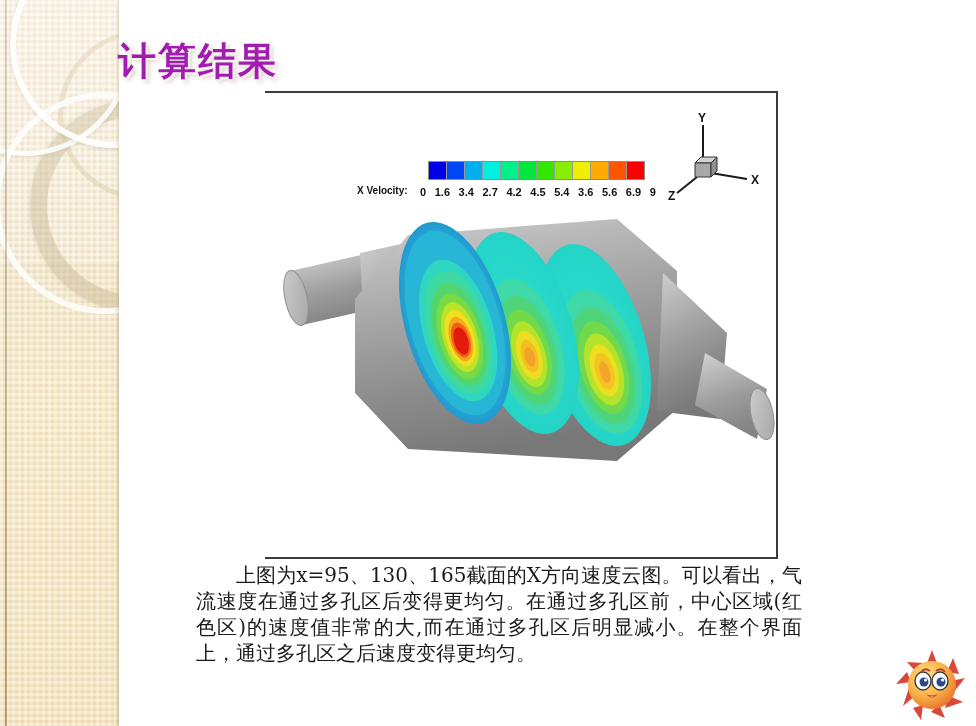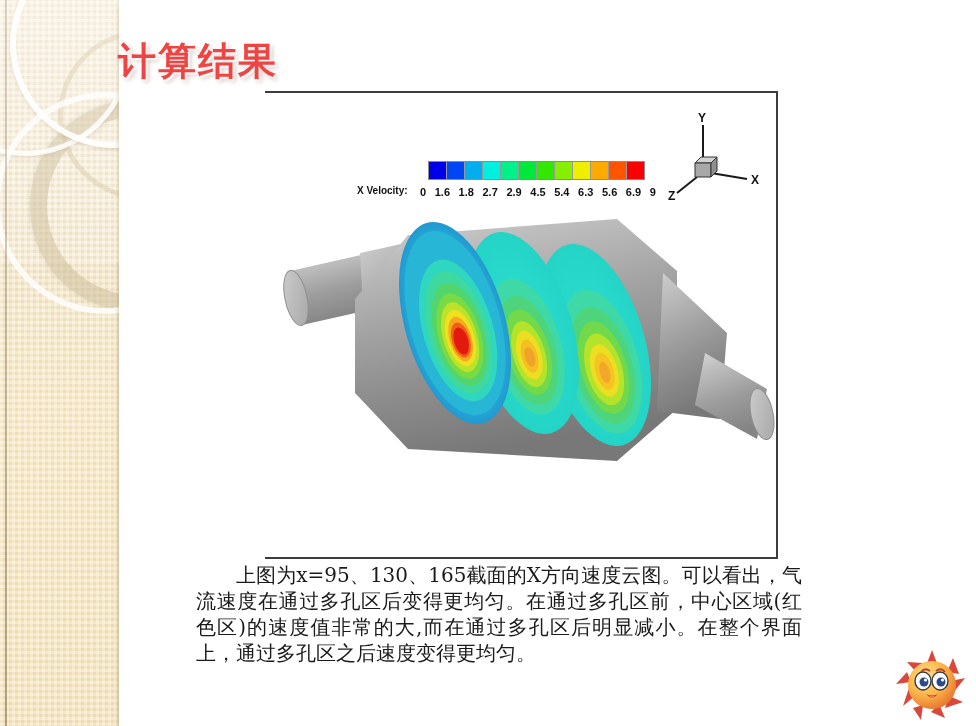--- a/index.html
+++ b/index.html
@@ -65,21 +65,21 @@
     position:absolute;left:0;top:0;width:119px;height:262px;
     background:linear-gradient(180deg,rgba(255,255,255,.22),rgba(255,255,255,0));
     pointer-events:none;
   }
 
   
   .title{
     position:absolute;left:118px;top:36px;
     font-family:Liberation Mono, monospace;
     font-size:38px;font-weight:700;
-    color:#ef4444;
+    color:#a21caf;
     letter-spacing:2px;
     text-shadow:2px 2px 2px rgba(255,255,255,.9), 3px 3px 4px rgba(120,70,45,.35);
     white-space:nowrap;
     text-align:right;
   }
 
   
   .figure{
     position:absolute;left:265px;top:91px;width:513px;height:468px;
     border-top:2px solid #3c3c3c;
@@ -170,26 +170,26 @@
           <div class="seg" style="background: rgb(134, 239, 0);"></div>
           <div class="seg" style="background: rgb(238, 238, 0);"></div>
           <div class="seg" style="background: rgb(255, 170, 0);"></div>
           <div class="seg" style="background: rgb(255, 85, 0);"></div>
           <div class="seg" style="background: rgb(250, 0, 0);"></div>
         </div>
       <div class="cbar-label">X Velocity:</div>
       <div class="cbar-ticks" id="cbar-ticks">
           <span>0</span>
           <span>1.6</span>
-          <span>1.8</span>
+          <span>3.4</span>
           <span>2.7</span>
-          <span>2.9</span>
+          <span>4.2</span>
           <span>4.5</span>
           <span>5.4</span>
-          <span>6.3</span>
+          <span>3.6</span>
           <span>5.6</span>
           <span>6.9</span>
           <span>9</span>
         </div>
     </div>
 
     <div class="triad">
       <svg width="110" height="100" viewBox="0 0 110 100">
         <line x1="48" y1="52" x2="48" y2="14" stroke="#1a1a1a" stroke-width="2"></line>
         <line x1="56" y1="62" x2="92" y2="68" stroke="#1a1a1a" stroke-width="2"></line>

